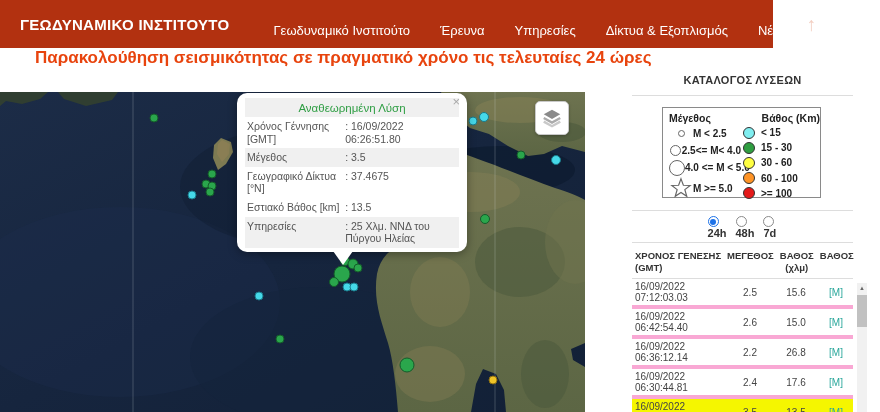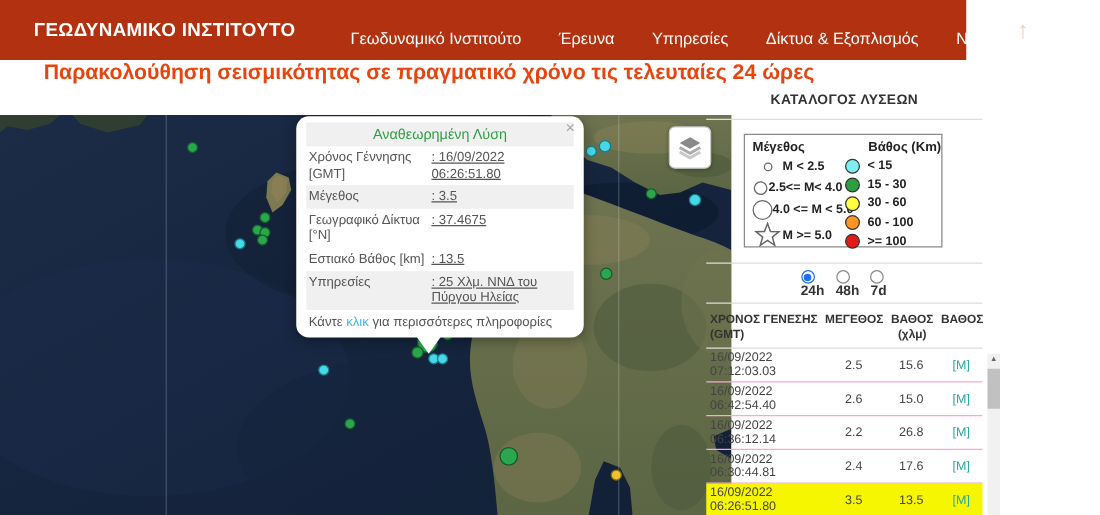--- a/index.html
+++ b/index.html
@@ -1,21 +1,21 @@
 <!DOCTYPE html>
 <html><head>
 <meta charset="utf-8">
 <style>
   html,body{margin:0;padding:0;background:#fff;}
   .page{position:relative;width:880px;height:412px;background:#fff;overflow:hidden;
         font-family:"Liberation Sans",sans-serif;}
   
   .topnav{position:absolute;left:0;top:0;width:773px;height:48px;background:#b23110;
           display:flex;align-items:center;}
-  .brand{color:#fff;font-weight:bold;font-size:15px;margin-left:27px;letter-spacing:.3px;white-space:nowrap;cursor:pointer;}
+  .brand{color:#fff;font-weight:bold;font-size:15px;margin-left:20px;letter-spacing:.3px;white-space:nowrap;cursor:pointer;}
   .nav{display:flex;margin-left:44px;gap:30px;align-items:center;}
   .nav a{color:#fff;font-size:13px;text-decoration:none;white-space:nowrap;cursor:pointer;margin-top:12px;}
   .upArrow{color:#f3cfc2;font-size:19px;margin-left:26px;cursor:pointer;line-height:1;}
   
   .pageTitle{position:absolute;left:35px;top:48px;margin:0;font-size:17px;font-weight:bold;
              color:#e8440e;white-space:nowrap;}
   
   .map{position:absolute;left:0;top:92px;width:585px;height:320px;background:#16253e;overflow:hidden;}
   .map svg.base{position:absolute;left:0;top:0;}
   .marker{position:absolute;border-radius:50%;box-sizing:border-box;transform:translate(-50%,-50%);cursor:pointer;}
@@ -23,27 +23,27 @@
              border:1px solid #c9c9c9;border-radius:5px;box-shadow:0 1px 3px rgba(0,0,0,.25);
              display:flex;align-items:center;justify-content:center;padding:0;cursor:pointer;}
   
   .popup{position:absolute;left:237px;top:1px;width:230px;background:#fff;border-radius:10px;
          box-shadow:0 2px 10px rgba(0,0,0,.35);padding:5px 8px 4px 8px;box-sizing:border-box;z-index:5;}
   .popupClose{position:absolute;right:7px;top:1px;color:#a8a8a8;font-size:13px;cursor:pointer;}
   .popupTitle{background:#f0f0f0;color:#2f9e44;text-align:center;font-size:11.5px;padding:4px 0 3px 0;}
   .prow{display:flex;font-size:10.5px;color:#555;line-height:1.2;}
   .prow.stripe{background:#f0f0f0;}
   .prow .lab{flex:0 0 44%;padding:3px 2px 3px 2px;}
-  .prow .val{flex:1;padding:3px 0 3px 2px;text-decoration:underline;}
+  .prow .val{flex:1;padding:3px 0 3px 2px;}
   .popupFooter{font-size:10.5px;color:#555;padding:4px 2px 2px 2px;}
   .plink{color:#45b6e8;cursor:pointer;text-decoration:none;}
   .popupTail{position:absolute;left:96px;bottom:-13px;width:0;height:0;
              border-left:10px solid transparent;border-right:10px solid transparent;border-top:14px solid #fff;}
   
-  .sidebar{position:absolute;left:565px;top:68px;width:238px;height:344px;}
+  .sidebar{position:absolute;left:632px;top:68px;width:238px;height:344px;}
   .rule{position:absolute;left:0;width:221px;height:1px;background:#ddd;}
   .sbTitle{position:absolute;top:6px;left:0;width:221px;text-align:center;font-size:11px;
            font-weight:bold;color:#333;letter-spacing:.3px;}
   .legendBox{position:absolute;left:30px;top:39px;width:159px;height:91px;border:1px solid #8a8a8a;
              background:#fff;display:flex;box-sizing:border-box;}
   .magCol{width:72px;padding:4px 0 0 6px;}
   .depCol{flex:1;padding:4px 0 0 0;text-align:right;}
   .legHead{font-size:10.5px;font-weight:bold;color:#222;margin-bottom:1px;}
   .magItem{display:flex;align-items:center;height:17px;}
   .magItem.star{height:24px;}
@@ -56,21 +56,21 @@
            gap:9px;align-items:center;font-size:11px;font-weight:bold;color:#333;}
   .filt{display:flex;align-items:flex-start;cursor:pointer;flex-direction:column;}
   .radio{width:11px;height:11px;border:1px solid #8a8a8a;border-radius:50%;background:#fff;
          display:inline-block;margin-right:3px;box-sizing:border-box;position:relative;}
   .radio.sel{border:1.4px solid #1d72e8;}
   .radio.sel::after{content:"";position:absolute;left:1.5px;top:1.5px;right:1.5px;bottom:1.5px;
                     background:#1d72e8;border-radius:50%;}
   .thead{position:absolute;top:182px;left:0;width:221px;display:flex;font-size:9.5px;
          font-weight:bold;color:#333;line-height:1.3;}
   .tbody{position:absolute;top:211px;left:0;width:221px;}
-  .trow{display:flex;align-items:center;height:26px;border-bottom:1px solid #f9a8d4;font-size:10px;color:#444;cursor:pointer;}
+  .trow{display:flex;align-items:center;height:26px;border-bottom:4px solid #f9a8d4;font-size:10px;color:#444;cursor:pointer;}
   .trow.hl{background:#f5f600;}
   .c-time{flex:0 0 92px;padding-left:3px;}
   .c-mag{flex:0 0 46px;text-align:center;}
   .c-dep{flex:0 0 46px;text-align:center;}
   .c-typ{flex:0 0 34px;text-align:center;}
   .mlink{color:#2aa79b;text-decoration:none;cursor:pointer;}
   .scrollTrack{position:absolute;left:225px;top:215px;width:10px;height:129px;background:#f1f1f1;cursor:pointer;}
   .scrollArrow{position:absolute;left:225px;top:217px;width:10px;text-align:center;font-size:6px;color:#666;cursor:pointer;}
   .scrollThumb{position:absolute;left:225px;top:227px;width:10px;height:32px;background:#c1c1c1;cursor:pointer;}
 </style>
@@ -188,23 +188,20 @@
           </div>
           <div class="prow">
             <div class="lab">Εστιακό Βάθος [km]</div>
             <div class="val">: 13.5</div>
           </div>
           <div class="prow stripe">
             <div class="lab">Υπηρεσίες</div>
             <div class="val">: 25 Χλμ. ΝΝΔ του Πύργου Ηλείας</div>
           </div>
         </div>
-      <div class="popupFooter">
-        <span>Κάντε </span><a class="plink">κλικ</a><span> για περισσότερες πληροφορίες</span>
-      </div>
       <div class="popupTail"></div>
     </div>
   </div>
 
   <aside class="sidebar">
     <div class="sbTitle">ΚΑΤΑΛΟΓΟΣ ΛΥΣΕΩΝ</div>
     <div class="rule" style="top:27px"></div>
 
     <div class="legendBox">
       <div class="magCol">

